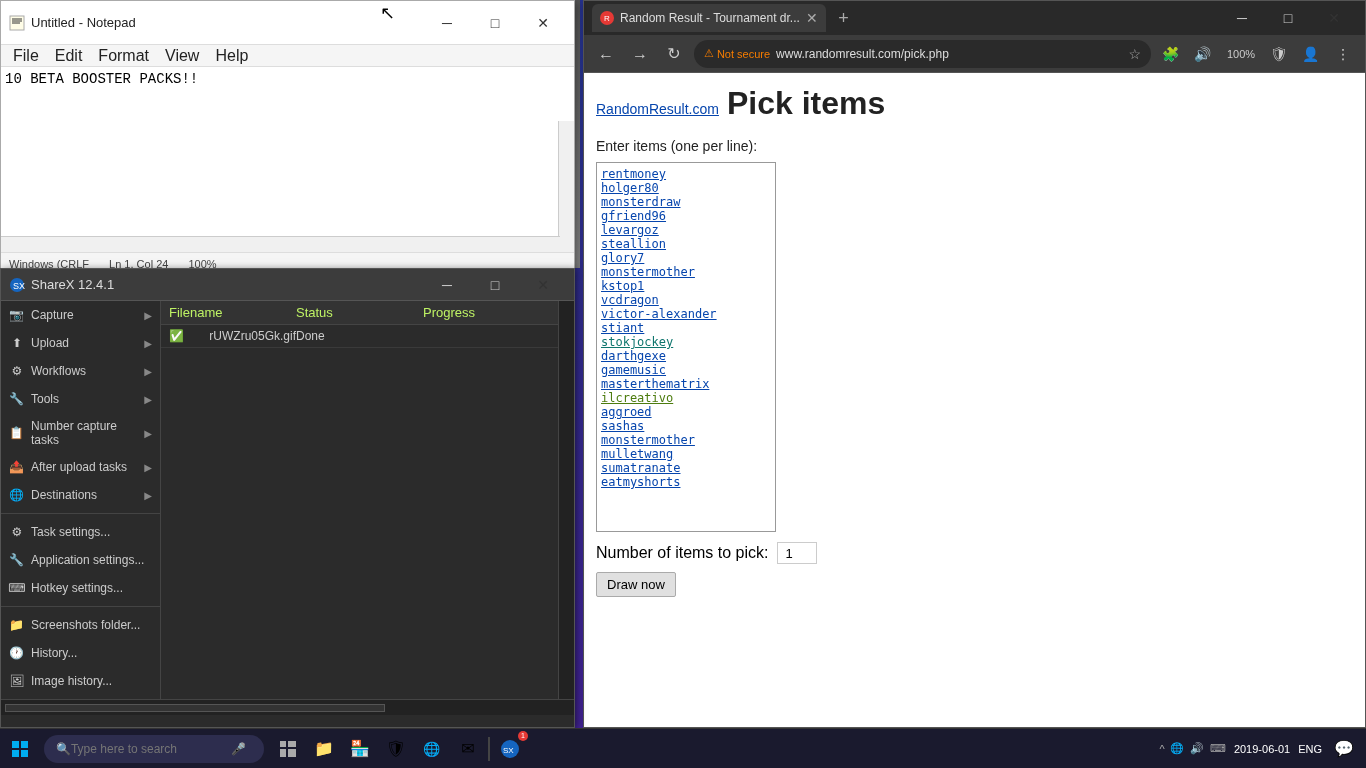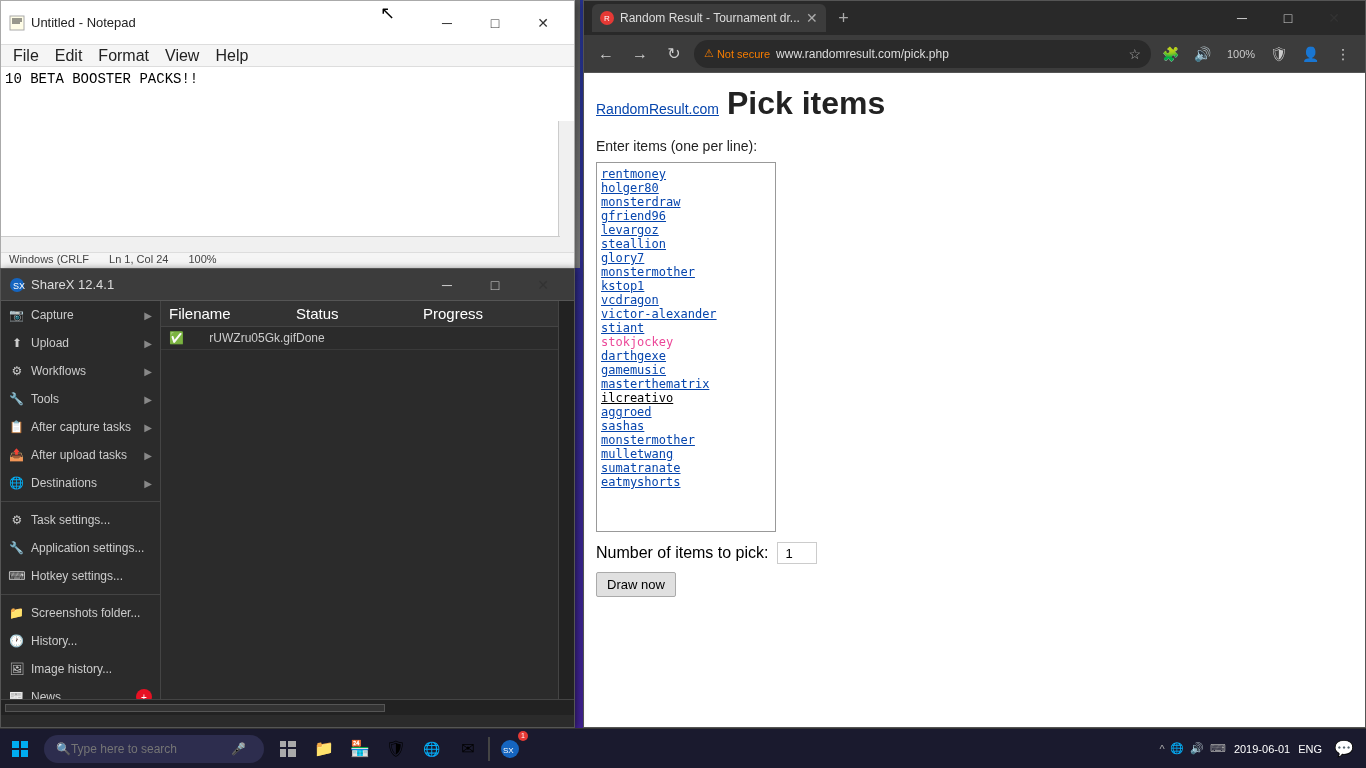--- a/index.html
+++ b/index.html
@@ -53,21 +53,21 @@
     .notepad-menu-item {
       padding: 12px 8px; font-size: 16px; color: #222; cursor: pointer; height: 22px;
       display: flex; align-items: center;
     }
     .notepad-textarea {
       width: 100%; height: 185px; border: none; outline: none; padding: 4px;
       font-family: 'Courier New', monospace; font-size: 14px; resize: none; background: white;
     }
     .notepad-statusbar {
       height: 22px; background: #f5f5f5; border-top: 1px solid #ddd;
-      display: flex; padding: 0 8px; font-size: 11px; color: #444;
+      display: flex; align-items: center; padding: 0 8px; font-size: 11px; color: #444;
       gap: 20px;
     }
     .notepad-scrollbar-v {
       position: absolute; right: 0; top: 54px; width: 16px; height: 185px;
       background: #f0f0f0; border-left: 1px solid #ccc;
     }
     .notepad-scrollbar-h {
       position: absolute; bottom: 22px; left: 0; width: 559px; height: 16px;
       background: #f0f0f0; border-top: 1px solid #ccc;
     }
@@ -94,21 +94,21 @@
     }
     .sidebar-item-icon { width: 16px; height: 16px; flex-shrink: 0; display: flex; align-items: center; justify-content: center; font-size: 12px; }
     .sidebar-arrow { margin-left: auto; font-size: 10px; color: #888; }
     .sidebar-badge {
       background: #e81123; color: white; border-radius: 50%; width: 16px; height: 16px;
       display: flex; align-items: center; justify-content: center; font-size: 10px; margin-left: auto;
     }
     .sharex-main { flex: 1; background: #2b2b2b; overflow: auto; }
     .sharex-table-header {
       display: flex; padding: 4px 8px; border-bottom: 1px solid #444;
-      color: #ffffff; font-size: 15px; background: #333;
+      color: #bef264; font-size: 13px; background: #333;
     }
     .sharex-table-header span { flex: 1; }
     .sharex-table-row {
       display: flex; padding: 4px 8px; border-bottom: 1px solid #3a3a3a;
       color: #ccc; font-size: 12px; align-items: center;
     }
     .sharex-table-row span { flex: 1; }
     .file-icon { color: #4caf50; margin-right: 4px; }
     .sharex-scrollbar { 
       width: 16px; background: #222; border-left: 1px solid #444; flex-shrink: 0;
@@ -260,21 +260,21 @@
         <span>Workflows</span>
         <span class="sidebar-arrow">▶</span>
       </div>
       <div class="sidebar-item">
         <span class="sidebar-item-icon">🔧</span>
         <span>Tools</span>
         <span class="sidebar-arrow">▶</span>
       </div>
       <div class="sidebar-item">
         <span class="sidebar-item-icon">📋</span>
-        <span>After capture tasks</span>
+        <span>Number capture tasks</span>
         <span class="sidebar-arrow">▶</span>
       </div>
       <div class="sidebar-item">
         <span class="sidebar-item-icon">📤</span>
         <span>After upload tasks</span>
         <span class="sidebar-arrow">▶</span>
       </div>
       <div class="sidebar-item">
         <span class="sidebar-item-icon">🌐</span>
         <span>Destinations</span>
@@ -381,25 +381,25 @@
         <a style="color: rgb(6, 69, 173); text-decoration: underline; display: block; cursor: pointer;">monsterdraw</a>
         <a style="color: rgb(6, 69, 173); text-decoration: underline; display: block; cursor: pointer;">gfriend96</a>
         <a style="color: rgb(6, 69, 173); text-decoration: underline; display: block; cursor: pointer;">levargoz</a>
         <a style="color: rgb(6, 69, 173); text-decoration: underline; display: block; cursor: pointer;">steallion</a>
         <a style="color: rgb(6, 69, 173); text-decoration: underline; display: block; cursor: pointer;">glory7</a>
         <a style="color: rgb(6, 69, 173); text-decoration: underline; display: block; cursor: pointer;">monstermother</a>
         <a style="color: rgb(6, 69, 173); text-decoration: underline; display: block; cursor: pointer;">kstop1</a>
         <a style="color: rgb(6, 69, 173); text-decoration: underline; display: block; cursor: pointer;">vcdragon</a>
         <a style="color: rgb(6, 69, 173); text-decoration: underline; display: block; cursor: pointer;">victor-alexander</a>
         <a style="color: rgb(6, 69, 173); text-decoration: underline; display: block; cursor: pointer;">stiant</a>
-        <a style="color: #ec4899; display: block; cursor: pointer;">stokjockey</a>
+        <a style="color: #0f766e; text-decoration: underline; display: block; cursor: pointer;">stokjockey</a>
         <a style="color: rgb(6, 69, 173); text-decoration: underline; display: block; cursor: pointer;">darthgexe</a>
         <a style="color: rgb(6, 69, 173); text-decoration: underline; display: block; cursor: pointer;">gamemusic</a>
         <a style="color: rgb(6, 69, 173); text-decoration: underline; display: block; cursor: pointer;">masterthematrix</a>
-        <a style="color: #000000; text-decoration: underline; display: block; cursor: pointer;">ilcreativo</a>
+        <a style="color: #4d7c0f; text-decoration: underline; display: block; cursor: pointer;">ilcreativo</a>
         <a style="color: rgb(6, 69, 173); text-decoration: underline; display: block; cursor: pointer;">aggroed</a>
         <a style="color: rgb(6, 69, 173); text-decoration: underline; display: block; cursor: pointer;">sashas</a>
         <a style="color: rgb(6, 69, 173); text-decoration: underline; display: block; cursor: pointer;">monstermother</a>
         <a style="color: rgb(6, 69, 173); text-decoration: underline; display: block; cursor: pointer;">mulletwang</a>
         <a style="color: rgb(6, 69, 173); text-decoration: underline; display: block; cursor: pointer;">sumatranate</a>
         <a style="color: rgb(6, 69, 173); text-decoration: underline; display: block; cursor: pointer;">eatmyshorts</a>
       </div>
     <div class="number-row">
       <label>Number of items to pick:</label>
       <input type="number" class="number-input" value="1" style="">

